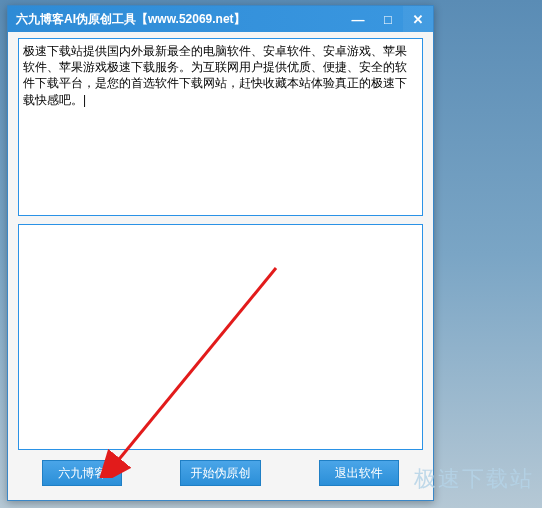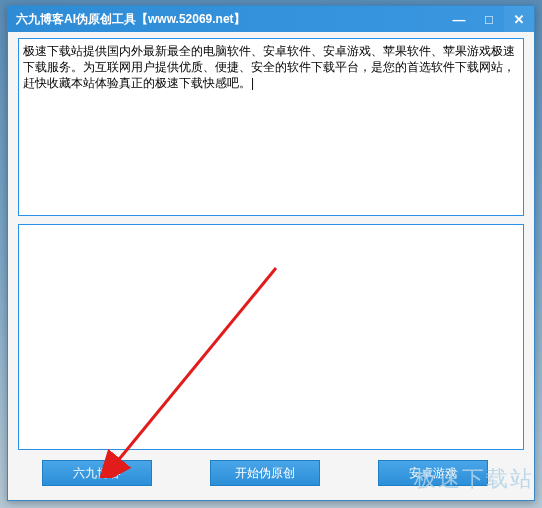--- a/index.html
+++ b/index.html
@@ -8,21 +8,21 @@
     background: linear-gradient(to bottom, #5a8cb5 0%, #7aa5c5 50%, #b5c8d5 100%);
     width: 542px;
     height: 508px;
     overflow: hidden;
     position: relative;
   }
   .window {
     position: absolute;
     left: 7px;
     top: 5px;
-    width: 528px;
+    width: 427px;
     height: 496px;
     background: #f5f5f5;
     border: 1px solid #3a87c7;
     box-shadow: 0 2px 8px rgba(0,0,0,0.3);
     display: flex;
     flex-direction: column;
   }
   .titlebar {
     height: 26px;
     background: linear-gradient(to right, #2e8bd6, #3a97e0);
@@ -113,21 +113,21 @@
       <div class="win-btn">□</div>
       <div class="win-btn close">✕</div>
     </div>
   </div>
   <div class="content">
     <textarea class="textbox top" style="">极速下载站提供国内外最新最全的电脑软件、安卓软件、安卓游戏、苹果软件、苹果游戏极速下载服务。为互联网用户提供优质、便捷、安全的软件下载平台，是您的首选软件下载网站，赶快收藏本站体验真正的极速下载快感吧。|</textarea>
     <textarea class="textbox bottom" style=""></textarea>
     <div class="button-row">
       <button class="btn">六九博客</button>
       <button class="btn">开始伪原创</button>
-      <button class="btn">安卓游戏</button>
+      <button class="btn">退出软件</button>
     </div>
   </div>
 </div>
 
 <svg class="arrow" viewBox="0 0 200 220">
   <defs>
     <marker id="arrowhead" markerWidth="12" markerHeight="10" refX="2" refY="5" orient="auto">
       <polygon points="0 0, 12 5, 0 10" fill="#e21b1b"></polygon>
     </marker>
   </defs>

